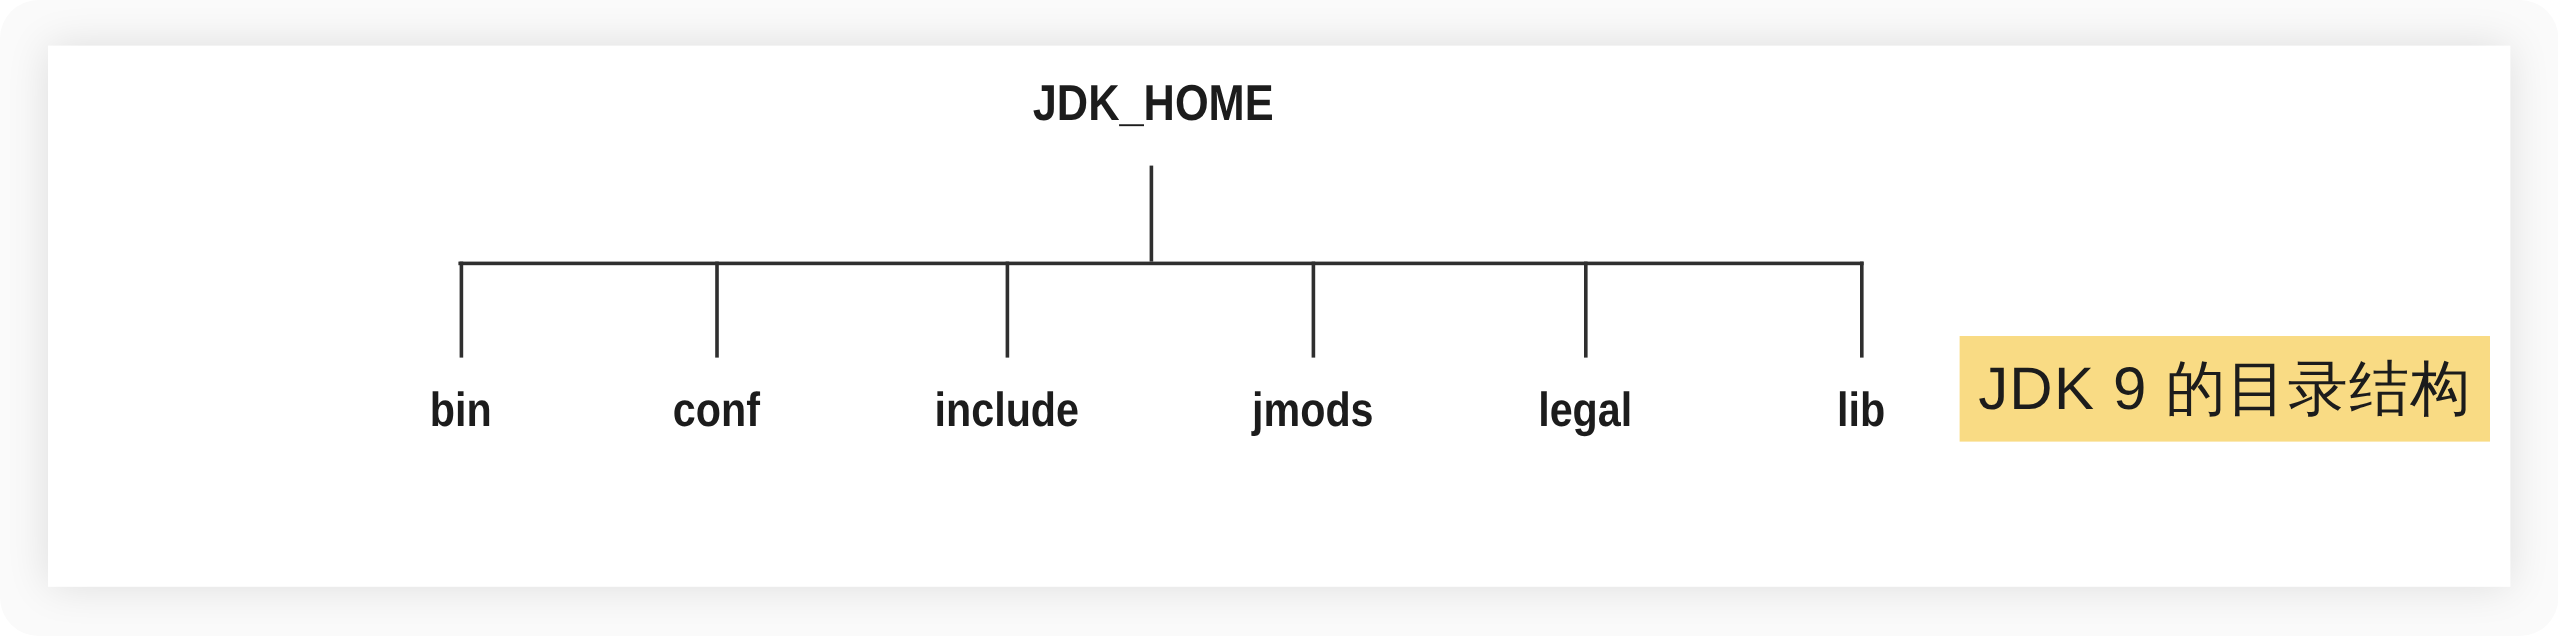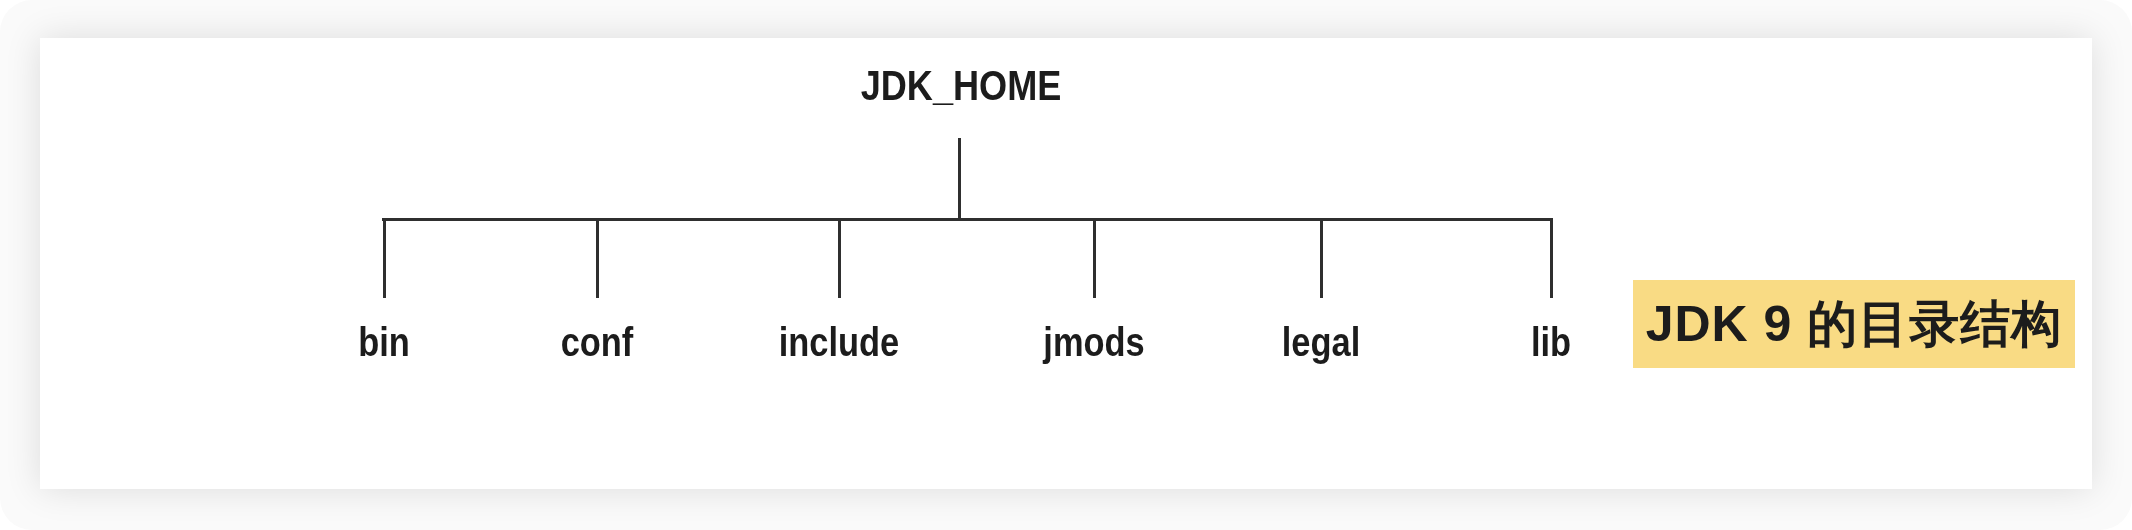--- a/index.html
+++ b/index.html
@@ -87,21 +87,20 @@
   .annotation {
     position: absolute;
     left: 1593px;
     top: 242px;
     width: 442px;
     height: 88px;
     background: var(--annotation-bg, #f9db84);
     display: flex;
     align-items: center;
     justify-content: center;
-    font-weight: bold;
   }
   .annotation span {
     font-size: 50px;
     color: var(--text, #141414);
     white-space: nowrap;
     letter-spacing: 1px;
   }
 </style>
 </head>
 <body>

